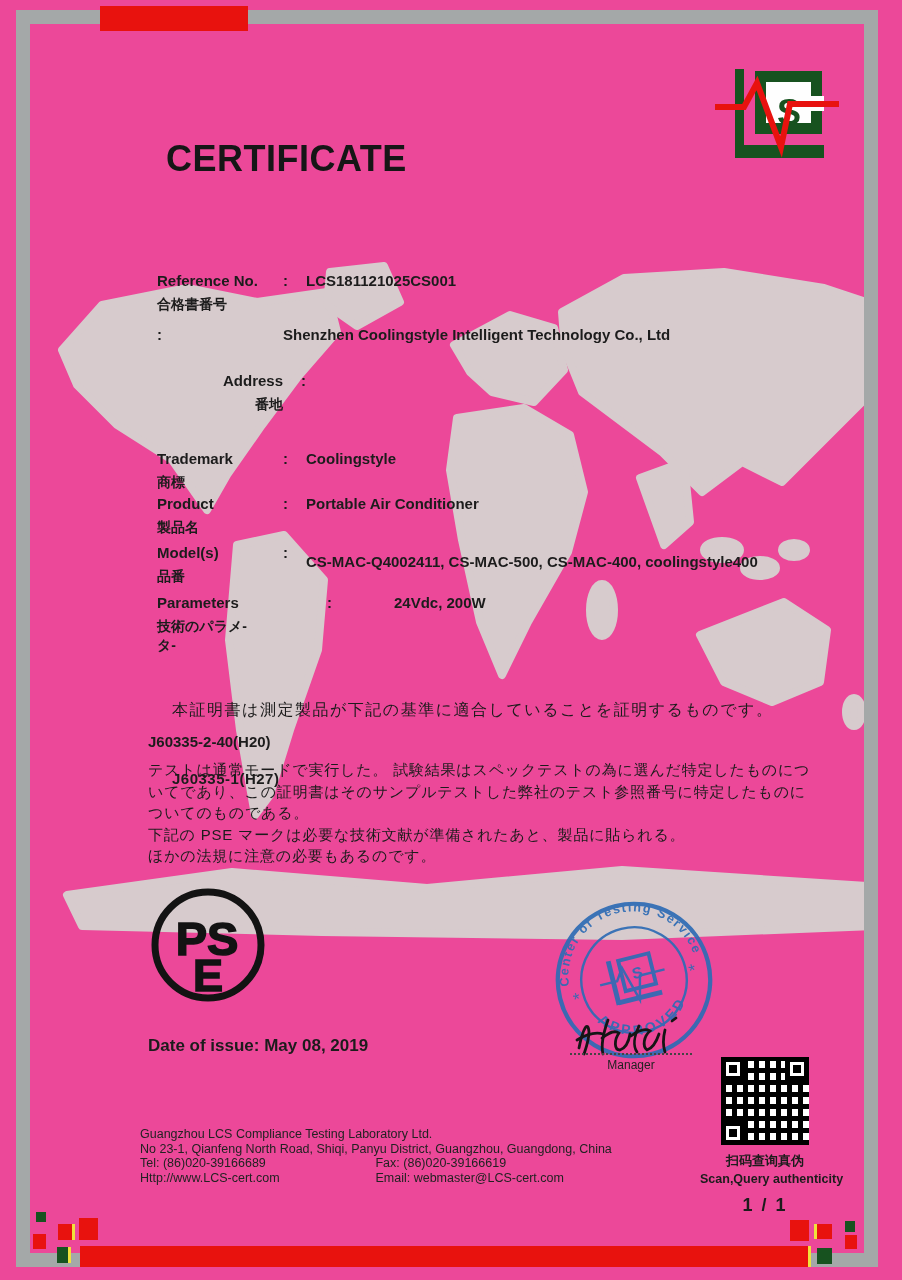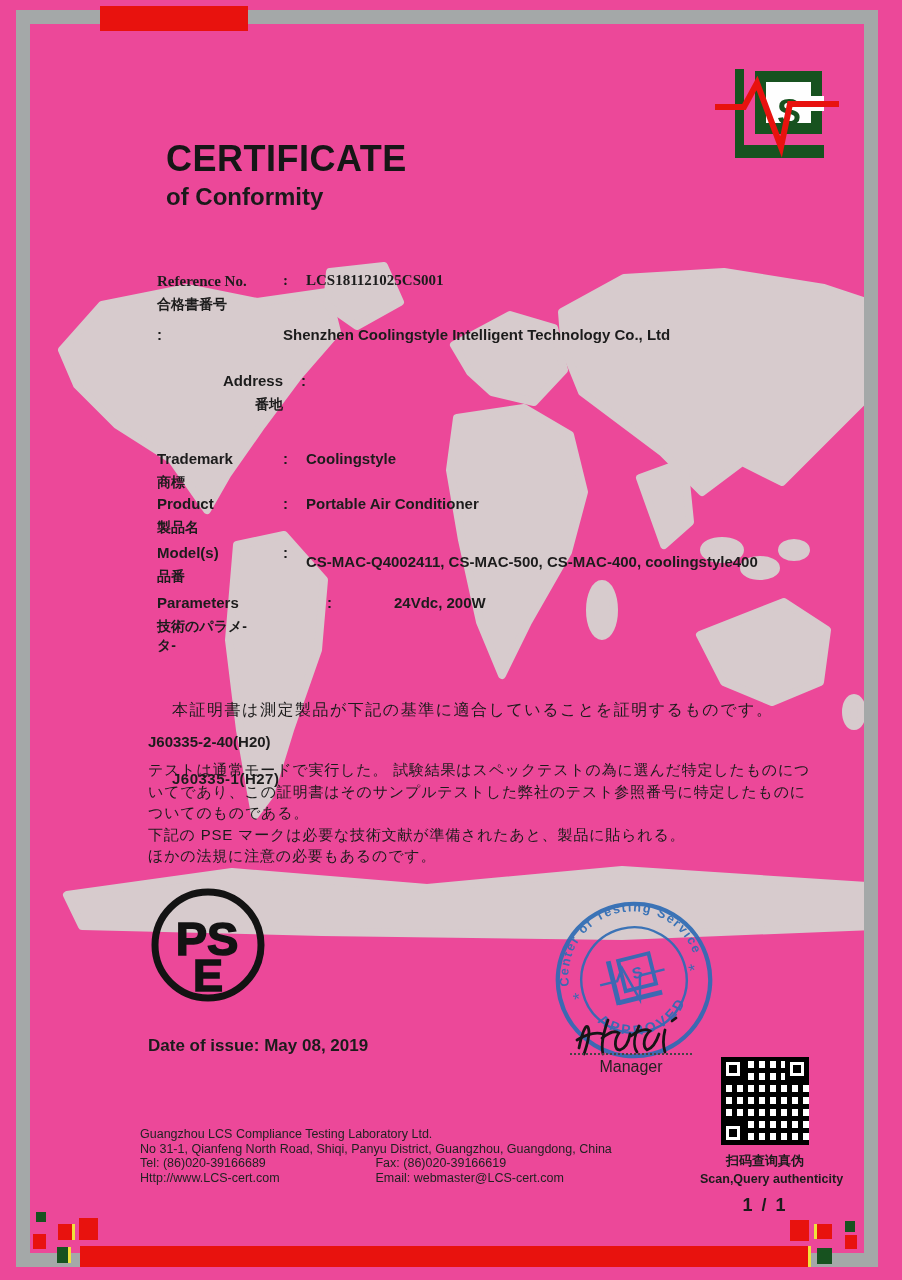--- a/index.html
+++ b/index.html
@@ -24,39 +24,39 @@
   .title-sub  { font-size:24px; font-weight:bold; margin-top:3px; color:#1a1a1a; }
   .lcs-logo { position:absolute; left:713px; top:66px; z-index:4; }
 
   
   .fields { position:absolute; left:157px; top:264px; width:650px; z-index:4; }
   .field-row { position:absolute; left:0; display:grid; grid-template-columns:126px 23px 1fr; }
   .flabel { font-weight:bold; font-size:15px; line-height:18px; }
   .flabel .jp { font-size:14px; font-weight:bold; margin-top:5px; white-space:pre; line-height:19px; }
   .fcolon { font-weight:bold; font-size:15px; }
   .fvalue { font-weight:bold; font-size:15px; line-height:17.5px; white-space:pre; }
-  .r1{top:8px;font-family:Liberation Serif, serif;} .r2{top:62px;} .r3{top:108px;text-align:right;} .r4{top:186px;} .r5{top:231px;} .r6{top:280px;} .r7{top:330px;gap:44px;}
+  .r1{top:8px;} .r2{top:62px;} .r3{top:108px;text-align:right;} .r4{top:186px;} .r5{top:231px;} .r6{top:280px;} .r7{top:330px;gap:44px;}
   .r6 .fvalue { padding-top:9px; }
 
   
   .stm1 { position:absolute; left:160px; top:652px; z-index:4; font-size:16px;
           letter-spacing:1.5px; line-height:23px; white-space:pre; font-weight:500;margin-left:12px; }
   .stm-std { font-weight:bold; letter-spacing:.5px; font-size:15px; }
   .stm-std2 { position:absolute; left:148px; top:733px; z-index:4; font-weight:bold; font-size:15px; }
   .stm2 { position:absolute; left:148px; top:759px; z-index:4; font-size:15px;
           letter-spacing:.8px; line-height:21.5px; white-space:pre; font-weight:500; }
 
   
   .pse { position:absolute; left:149px; top:885px; z-index:4; }
   .date-line { position:absolute; left:148px; top:1036px; z-index:4; font-weight:bold; font-size:17px; }
   .stamp { position:absolute; left:551px; top:897px; z-index:5; transform:rotate(-14deg); opacity:.92; }
   .sig { position:absolute; left:573px; top:1008px; z-index:6; }
   .sig-line { position:absolute; left:570px; top:1053px; width:122px; border-bottom:2px dotted #444; z-index:6; }
   .manager { position:absolute; left:570px; top:1058px; width:122px; text-align:center;
-             font-size:16px; color:#222; z-index:6; }
+             font-size:12px; color:#222; z-index:6; }
 
   
   .qr-block { position:absolute; left:700px; top:1057px; width:130px; text-align:center; z-index:4; }
   .qr { position:relative; width:88px; height:88px; margin:0 auto; background:#fff;
         background-image:
           repeating-linear-gradient(90deg,#000 0 5px,transparent 5px 11px),
           repeating-linear-gradient(0deg,#000 0 5px,#fff 5px 12px); }
   .finder { position:absolute; width:24px; height:24px; background:#fff; border:5px solid #000; }
   .finder::after { content:""; position:absolute; left:3px; top:3px; width:8px; height:8px; background:#000; }
   .f-tl{left:0;top:0;} .f-tr{right:0;top:0;} .f-bl{left:0;bottom:0;}
@@ -117,21 +117,20 @@
     <rect x="22" y="79" width="89" height="13" fill="#17521f"></rect>
     <rect x="42" y="5" width="67" height="63" fill="#17521f"></rect>
     <rect x="53" y="16" width="45" height="41" fill="#fefefe"></rect>
     <rect x="97" y="30" width="14" height="15" fill="#fefefe"></rect>
     <text x="76" y="49" font-size="36" font-weight="bold" fill="#17521f" text-anchor="middle" dominant-baseline="middle">S</text>
     <polyline points="2,41 31,41 44,17 68,81 77,38 126,38" fill="none" stroke="#e8120e" stroke-width="6" stroke-linejoin="miter"></polyline>
   </svg>
 
   <div class="title-block">
     <div class="title-main">CERTIFICATE</div>
-    <div class="title-sub">of Conformity</div>
   </div>
 
   <div class="fields">
     <div class="field-row r1">
       <div class="flabel"><span>Reference No.</span><div class="jp">合格書番号</div></div>
       <div class="fcolon">:</div>
       <div class="fvalue">LCS181121025CS001</div>
     </div>
     <div class="field-row r2">
       <div class="fcolon">:</div>
@@ -228,21 +227,21 @@
       <div class="finder f-tr"></div>
       <div class="finder f-bl"></div>
     </div>
     <div class="qr-cn">扫码查询真伪</div>
     <div class="qr-en">Scan,Query authenticity</div>
     <div class="qr-page">1 / 1</div>
   </div>
 
   <div class="footer">
     <div>Guangzhou LCS Compliance Testing Laboratory Ltd.</div>
-    <div>No 31-1, Qianfeng North Road, Shiqi, Panyu District, Guangzhou, Guangdong, China</div>
+    <div>No 23-1, Qianfeng North Road, Shiqi, Panyu District, Guangzhou, Guangdong, China</div>
     <div>
       <span class="col1">Tel: (86)020-39166689</span>
       <span>Fax: (86)020-39166619</span>
     </div>
     <div>
       <span class="col1">Http://www.LCS-cert.com</span>
       <span>Email: webmaster@LCS-cert.com</span>
     </div>
   </div>
 

